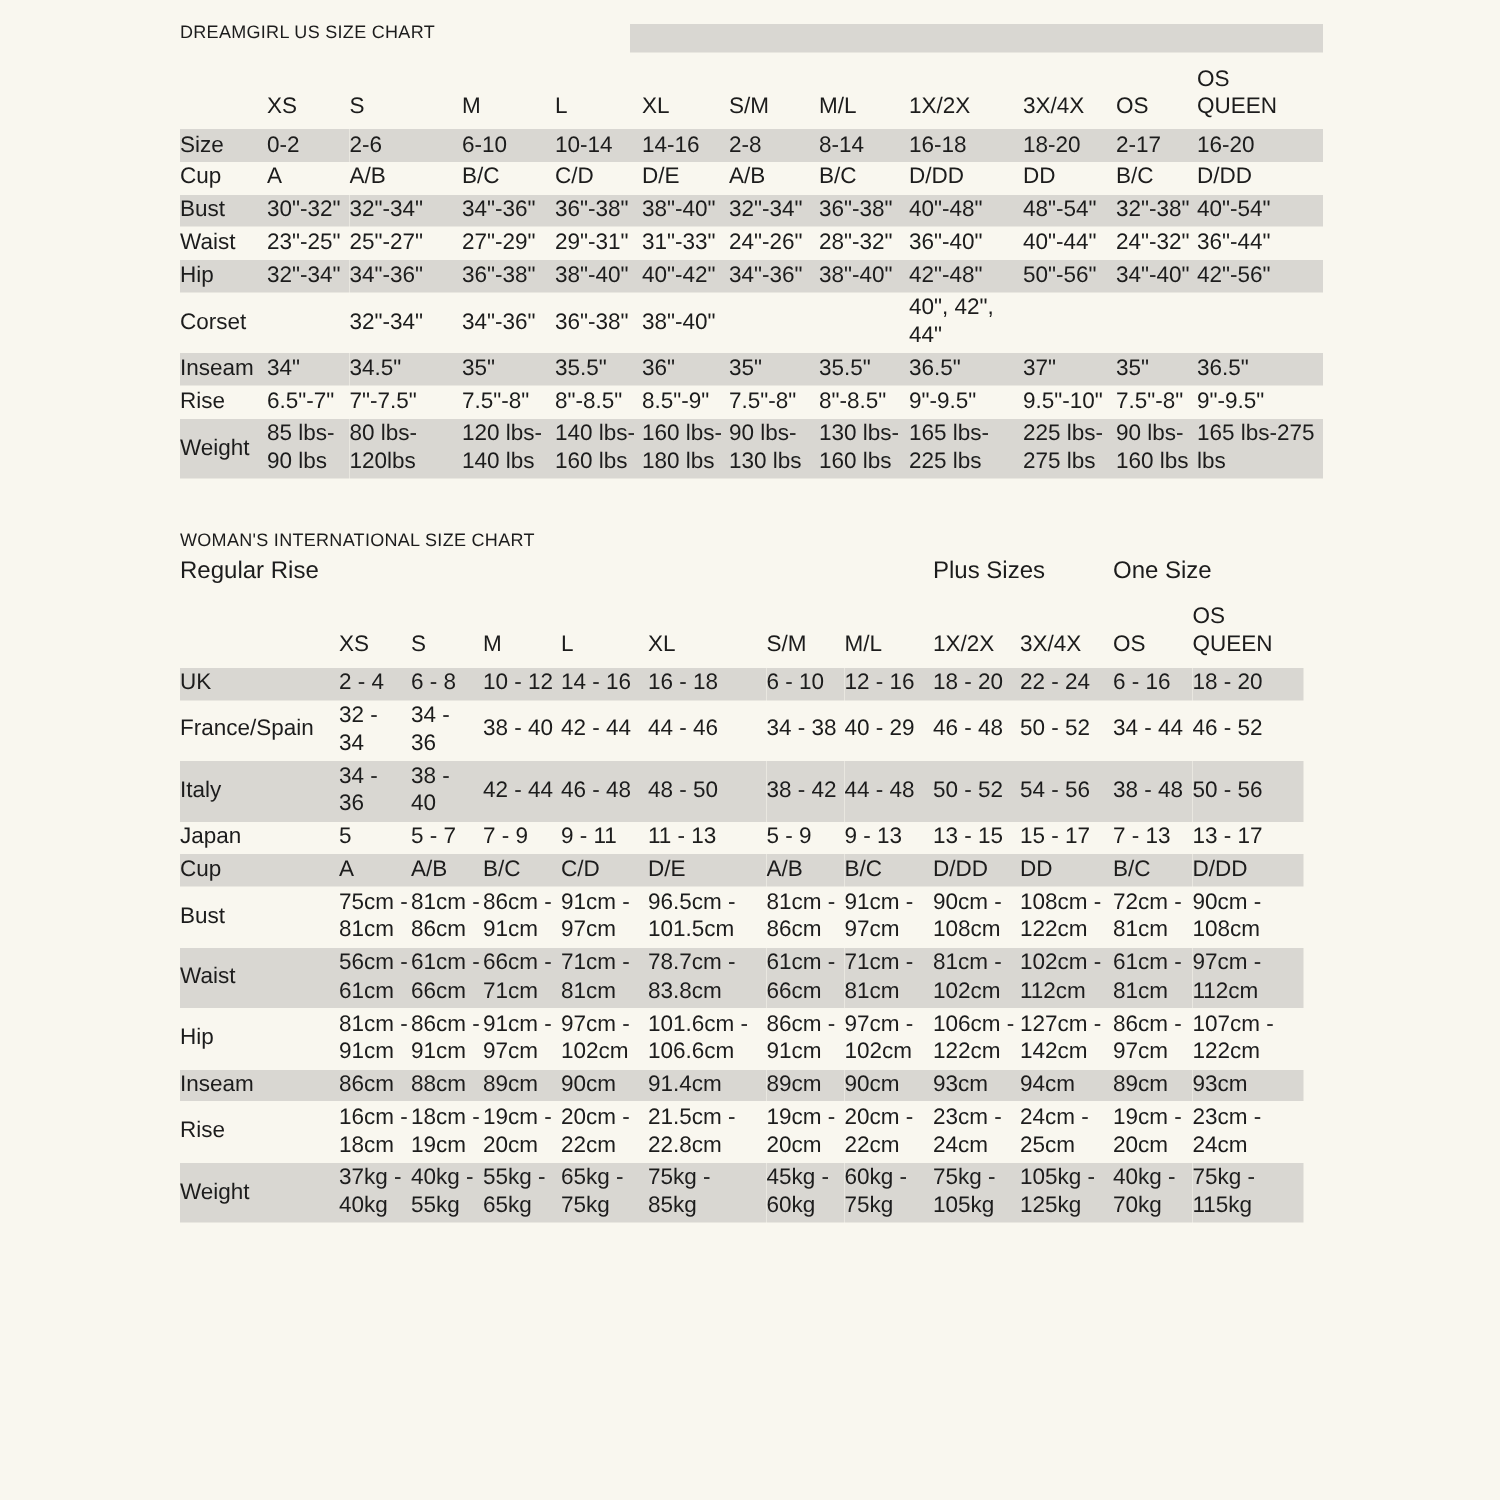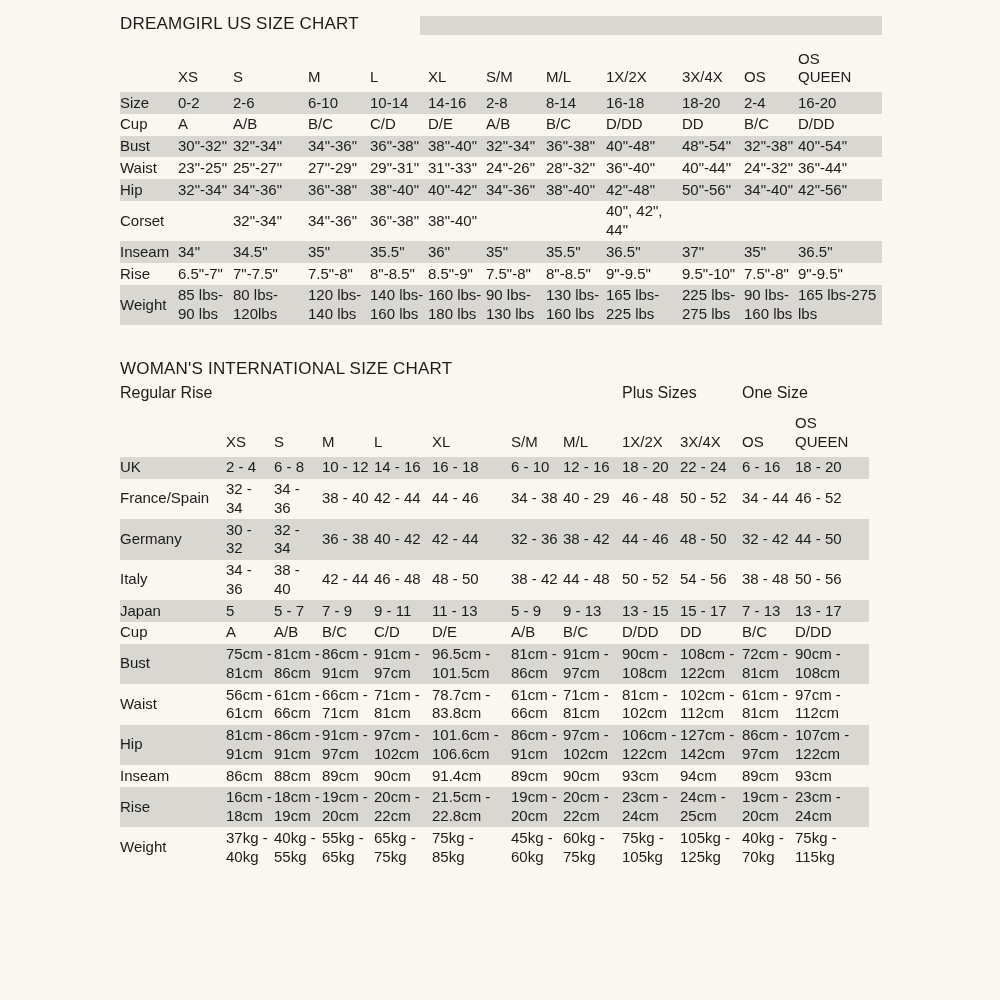--- a/index.html
+++ b/index.html
@@ -11,21 +11,21 @@
   body{
     width:1000px;height:1000px;overflow:hidden;
     background:var(--bg);
     color:var(--ink);
     font-family:"Liberation Sans", sans-serif;
     font-size:15px;
   }
   .page{padding:14px 0 0 120px;}
   section.chart{position:relative;}
   h1.chart-title{
-    font-size:17px;font-weight:400;letter-spacing:.2px;
+    font-size:12px;font-weight:400;letter-spacing:.2px;
     margin:0 0 14px 0;position:relative;z-index:1;
   }
   .intl h1.chart-title{margin:13px 0 2px 0;}
   .title-stripe{
     position:absolute;top:2px;left:300px;width:462px;height:19px;
     background:var(--stripe);z-index:0;
   }
   table{
     border-collapse:collapse;table-layout:fixed;
     position:relative;z-index:1;
@@ -87,21 +87,21 @@
             <td class="row-label">Size</td>
             <td>0-2</td>
             <td>2-6</td>
             <td>6-10</td>
             <td>10-14</td>
             <td>14-16</td>
             <td>2-8</td>
             <td>8-14</td>
             <td>16-18</td>
             <td>18-20</td>
-            <td>2-4</td>
+            <td>2-17</td>
             <td>16-20</td>
           </tr>
           <tr>
             <td class="row-label">Cup</td>
             <td>A</td>
             <td>A/B</td>
             <td>B/C</td>
             <td>C/D</td>
             <td>D/E</td>
             <td>A/B</td>
@@ -281,34 +281,20 @@
             <td>42 - 44</td>
             <td>44 - 46</td>
             <td>34 - 38</td>
             <td>40 - 29</td>
             <td>46 - 48</td>
             <td>50 - 52</td>
             <td>34 - 44</td>
             <td>46 - 52</td>
           </tr>
           <tr>
-            <td class="row-label">Germany</td>
-            <td>30 - 32</td>
-            <td>32 - 34</td>
-            <td>36 - 38</td>
-            <td>40 - 42</td>
-            <td>42 - 44</td>
-            <td>32 - 36</td>
-            <td>38 - 42</td>
-            <td>44 - 46</td>
-            <td>48 - 50</td>
-            <td>32 - 42</td>
-            <td>44 - 50</td>
-          </tr>
-          <tr>
             <td class="row-label">Italy</td>
             <td>34 - 36</td>
             <td>38 - 40</td>
             <td>42 - 44</td>
             <td>46 - 48</td>
             <td>48 - 50</td>
             <td>38 - 42</td>
             <td>44 - 48</td>
             <td>50 - 52</td>
             <td>54 - 56</td>

